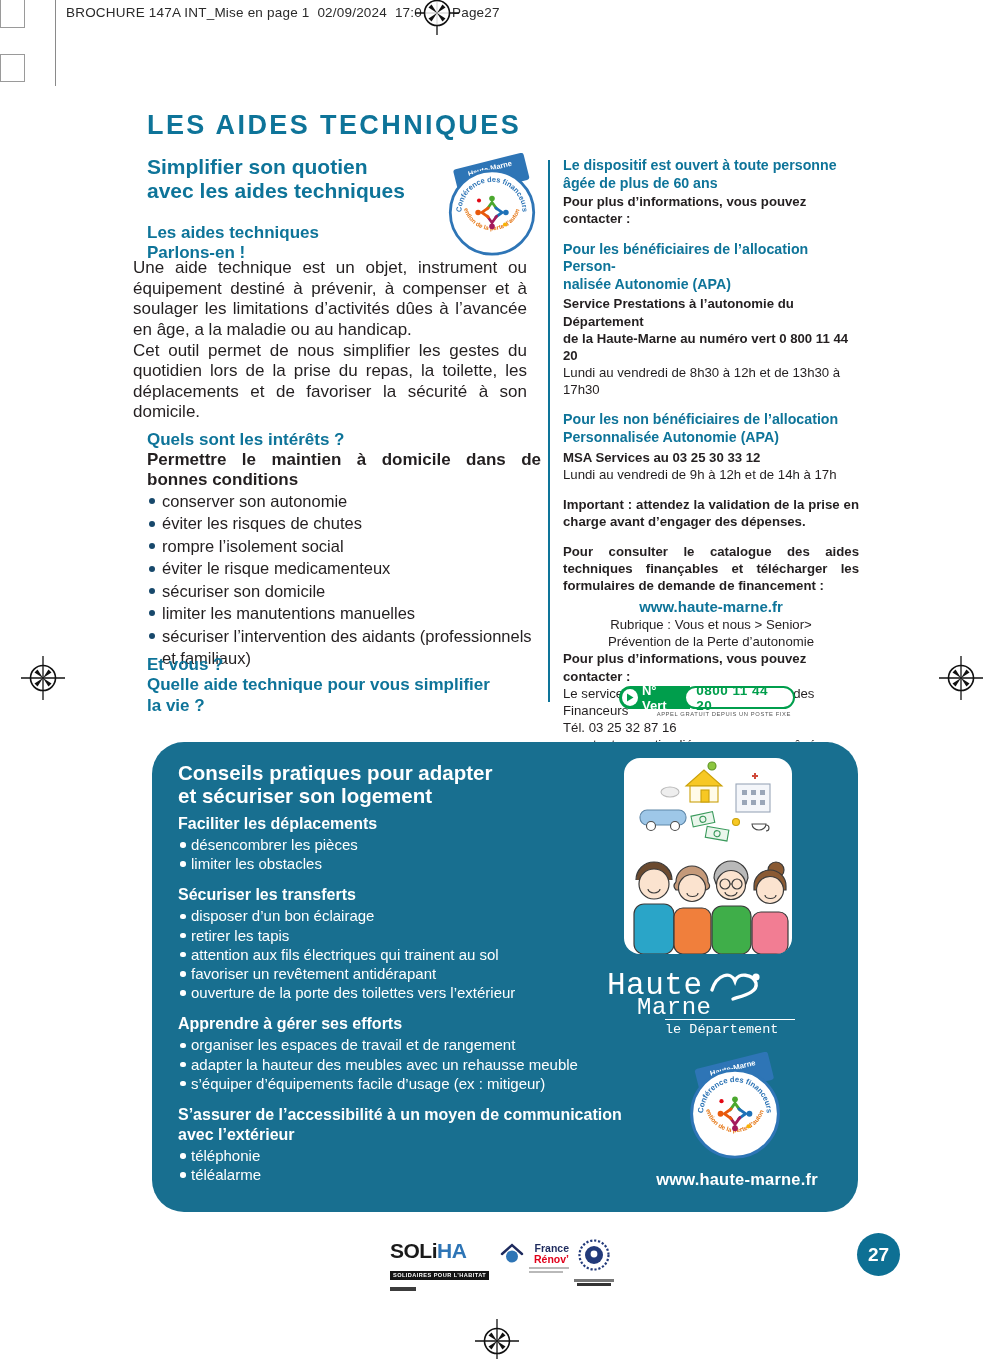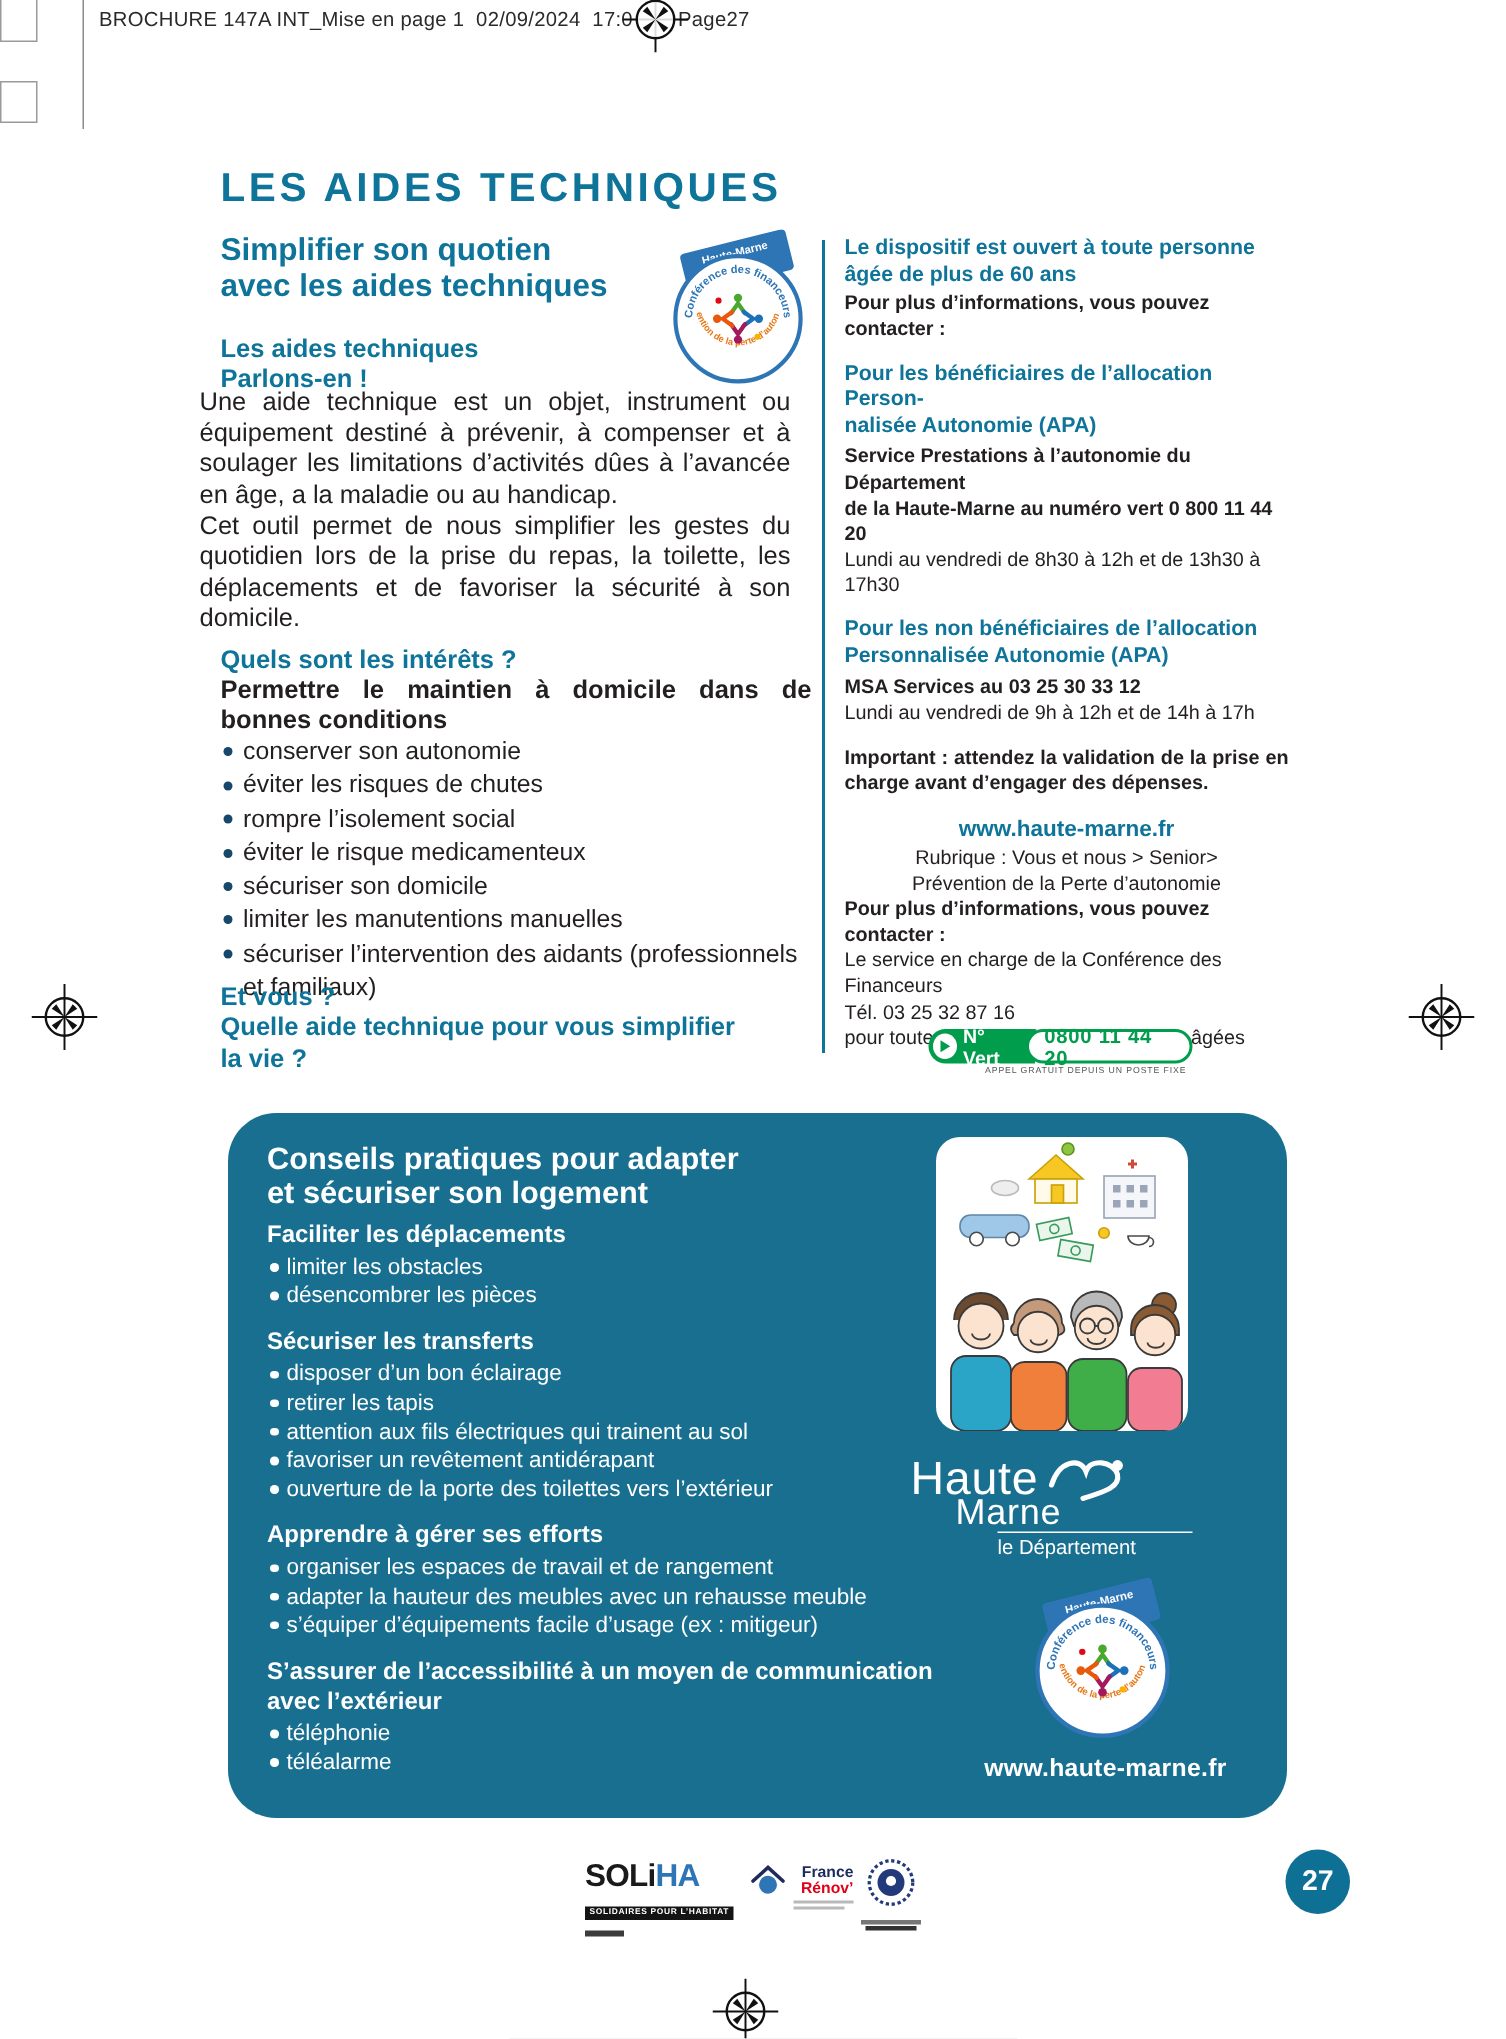--- a/index.html
+++ b/index.html
@@ -60,21 +60,21 @@
   .box{position:absolute;left:152px;top:742px;width:706px;height:470px;border-radius:32px;
        background:#186f90;color:#fff;}
   .box-title{position:absolute;left:26px;top:20px;font-size:20.5px;font-weight:700;line-height:1.1;white-space:pre-line;}
   .box-content{position:absolute;left:26px;top:72px;width:470px;}
   .sect{margin-bottom:12px;}
   .sect .sh{font-weight:700;font-size:16px;line-height:1.25;margin-bottom:1px;white-space:pre-line;}
   .box ul.dots li{padding-left:13px;font-size:15px;line-height:1.28;}
   .box ul.dots li::before{background:#fff;width:5.5px;height:5.5px;top:.48em;}
 
   .illu-card{position:absolute;left:472px;top:16px;width:168px;height:196px;background:#fff;border-radius:16px;overflow:hidden;}
-  .dept-logo{position:absolute;left:455px;top:226px;width:230px;color:#fff;}
+  .dept-logo{position:absolute;left:455px;top:226px;width:230px;color:#fff;font-family:Liberation Mono, monospace;}
   .dept-l1{font-size:31px;letter-spacing:.5px;display:flex;align-items:flex-start;gap:6px;}
   .dept-l2{font-size:24px;letter-spacing:.5px;margin:-9px 0 0 30px;}
   .dept-l3{display:block;margin:-2px 0 0 58px;font-size:13.5px;border-top:1.5px solid #fff;padding-top:2px;width:130px;}
   .badge-box{position:absolute;left:530px;top:310px;}
   .box-site{position:absolute;left:475px;top:428px;width:220px;text-align:center;font-size:16.5px;font-weight:700;letter-spacing:.2px;}
 
   
   .soliha{position:absolute;left:390px;top:1239px;width:112px;}
   .soliha-name{font-size:21px;font-weight:700;letter-spacing:-.5px;}
   .soliha-name .blk{color:#1a1a1a;}
@@ -214,20 +214,21 @@
     <p class="h pl mb2">Pour les bénéficiaires de l’allocation Person-
 nalisée Autonomie (APA)</p>
     <p class="b pl mb0">Service Prestations à l’autonomie du Département
 de la Haute-Marne au numéro vert 0 800 11 44 20</p>
     <p>Lundi au vendredi de 8h30 à 12h et de 13h30 à 17h30</p>
     <p class="h pl mb2">Pour les non bénéficiaires de l’allocation
 Personnalisée Autonomie (APA)</p>
     <p class="b mb0">MSA Services au 03 25 30 33 12</p>
     <p>Lundi au vendredi de 9h à 12h et de 14h à 17h</p>
     <p class="b just">Important : attendez la validation de la prise en charge avant d’engager des dépenses.</p>
+    <p class="b just mb2">Pour consulter le catalogue des aides techniques finançables et télécharger les formulaires de demande de financement :</p>
     <p class="ctr site mb0">www.haute-marne.fr</p>
     <p class="ctr pl mb0">Rubrique : Vous et nous &gt; Senior&gt;
 Prévention de la Perte d’autonomie</p>
     <p class="b mb0">Pour plus d’informations, vous pouvez contacter :</p>
     <p class="mb0">Le service en charge de la Conférence des Financeurs</p>
     <p class="mb0">Tél. 03 25 32 87 16</p>
     <p class="mb0">pour toute question liée aux personnes âgées</p>
   </div>
 
   <div class="nvert">
@@ -245,22 +246,22 @@
     <div class="nv-sub">APPEL GRATUIT DEPUIS UN POSTE FIXE</div>
   </div>
 
   <div class="box">
     <div class="box-title">Conseils pratiques pour adapter
 et sécuriser son logement</div>
     <div class="box-content">
       <div class="sect">
         <div class="sh">Faciliter les déplacements</div>
         <ul class="dots">
+          <li>désencombrer les pièces</li>
           <li>limiter les obstacles</li>
-          <li>désencombrer les pièces</li>
         </ul>
       </div>
       <div class="sect">
         <div class="sh">Sécuriser les transferts</div>
         <ul class="dots">
           <li>disposer d’un bon éclairage</li>
           <li>retirer les tapis</li>
           <li>attention aux fils électriques qui trainent au sol</li>
           <li>favoriser un revêtement antidérapant</li>
           <li>ouverture de la porte des toilettes vers l’extérieur</li>

